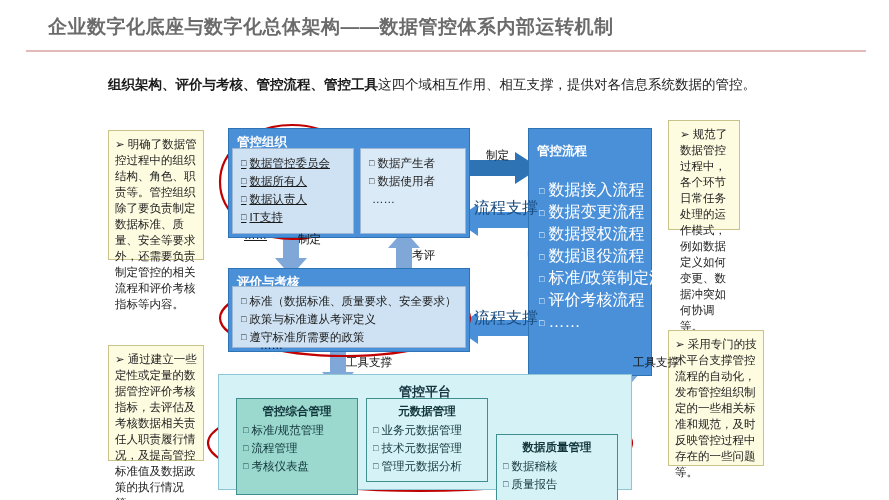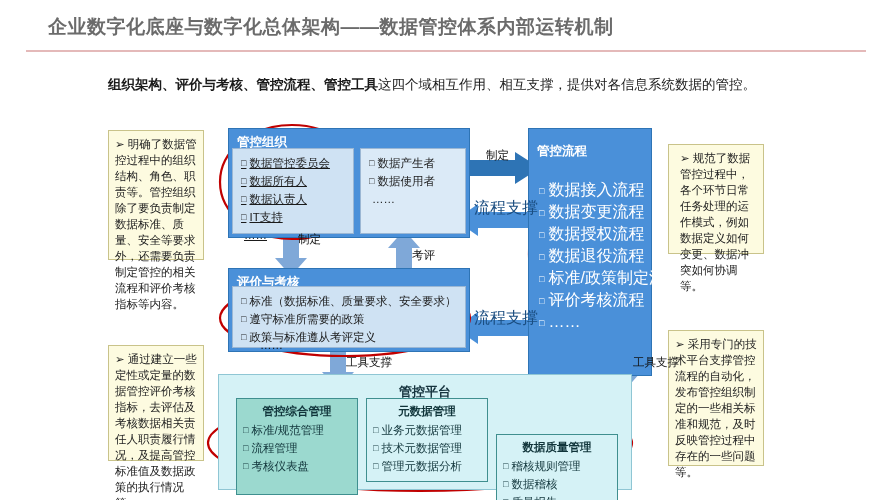--- a/index.html
+++ b/index.html
@@ -78,21 +78,21 @@
   <path d="M617,352 L633,352 L633,372 L641,372 L625,390 L609,372 L617,372 Z" fill="#7fa8d8"></path>
 
   <ellipse class="ell" cx="292" cy="182" rx="72" ry="57"></ellipse>
   <ellipse class="ell" cx="345" cy="318" rx="125" ry="38"></ellipse>
   <ellipse class="ell" cx="589" cy="254" rx="60" ry="122"></ellipse>
   <ellipse class="ell" cx="420" cy="443" rx="212" ry="48"></ellipse>
 </svg>
 
 <div class="note" style="left:108px;top:130px;width:96px;height:130px;">➢  明确了数据管控过程中的组织结构、角色、职责等。管控组织除了要负责制定数据标准、质量、安全等要求外，还需要负责制定管控的相关流程和评价考核指标等内容。</div>
 <div class="note" style="left:108px;top:345px;width:96px;height:116px;">➢  通过建立一些定性或定量的数据管控评价考核指标，去评估及考核数据相关责任人职责履行情况，及提高管控标准值及数据政策的执行情况等。</div>
-<div class="note" style="left:668px;top:144px;width:96px;height:110px;padding-left:11px;">➢  规范了数据管控过程中，各个环节日常任务处理的运作模式，例如数据定义如何变更、数据冲突如何协调等。</div>
+<div class="note" style="left:668px;top:120px;width:72px;height:110px;padding-left:11px;">➢  规范了数据管控过程中，各个环节日常任务处理的运作模式，例如数据定义如何变更、数据冲突如何协调等。</div>
 <div class="note" style="left:668px;top:330px;width:96px;height:136px;">➢  采用专门的技术平台支撑管控流程的自动化，发布管控组织制定的一些相关标准和规范，及时反映管控过程中存在的一些问题等。</div>
 
 <div class="box" style="left:228px;top:128px;width:242px;height:110px;background:#4a90d9;border:1px solid #2e74b5;">
   <div class="box-title">管控组织</div>
 </div>
 <div class="inner" style="left:232px;top:148px;width:122px;height:86px;text-decoration:underline;">
   <div class="bul">数据管控委员会</div>
   <div class="bul">数据所有人</div>
   <div class="bul">数据认责人</div>
   <div class="bul">IT支持</div>
@@ -115,43 +115,42 @@
     <div class="bul">评价考核流程</div>
     <div class="bul bul-none">……</div>
   </div>
 </div>
 
 <div class="box" style="left:228px;top:268px;width:242px;height:84px;background:#4a90d9;border:1px solid #2e74b5;">
   <div class="box-title">评价与考核</div>
 </div>
 <div class="inner" style="left:232px;top:286px;width:234px;height:62px;">
   <div class="bul">标准（数据标准、质量要求、安全要求）</div>
+  <div class="bul">政策与标准遵从考评定义</div>
   <div class="bul">遵守标准所需要的政策</div>
-  <div class="bul">政策与标准遵从考评定义</div>
 </div>
 <div class="lbl" style="left:240px;top:338px;">……</div>
 
 <div class="platform" style="left:218px;top:374px;width:414px;height:116px;">
   <div class="platform-title">管控平台</div>
 </div>
 <div class="pcard" style="left:236px;top:398px;width:122px;height:97px;background:#9bd9cf;">
   <div class="hd">管控综合管理</div>
   <div class="bul">标准/规范管理</div>
   <div class="bul">流程管理</div>
   <div class="bul">考核仪表盘</div>
 </div>
 <div class="pcard" style="left:366px;top:398px;width:122px;height:84px;background:#d5f2f6;">
   <div class="hd">元数据管理</div>
   <div class="bul">业务元数据管理</div>
   <div class="bul">技术元数据管理</div>
   <div class="bul">管理元数据分析</div>
 </div>
 <div class="pcard" style="left:496px;top:398px;width:122px;height:84px;background:#d5f2f6;margin-top:36px;">
   <div class="hd">数据质量管理</div>
-  <div class="bul">稽核规则管理</div>
   <div class="bul">数据稽核</div>
   <div class="bul">质量报告</div>
 </div>
 
 <div class="lbl" style="left:466px;top:148px;">制定</div>
 <div class="lbl" style="left:278px;top:232px;">制定</div>
 <div class="lbl" style="left:392px;top:248px;">考评</div>
 <div class="lbl-w" style="left:474px;top:200px;color:#1a4d80;">流程支撑</div>
 <div class="lbl-w" style="left:474px;top:310px;color:#1a4d80;">流程支撑</div>
 <div class="lbl" style="left:326px;top:355px;">

